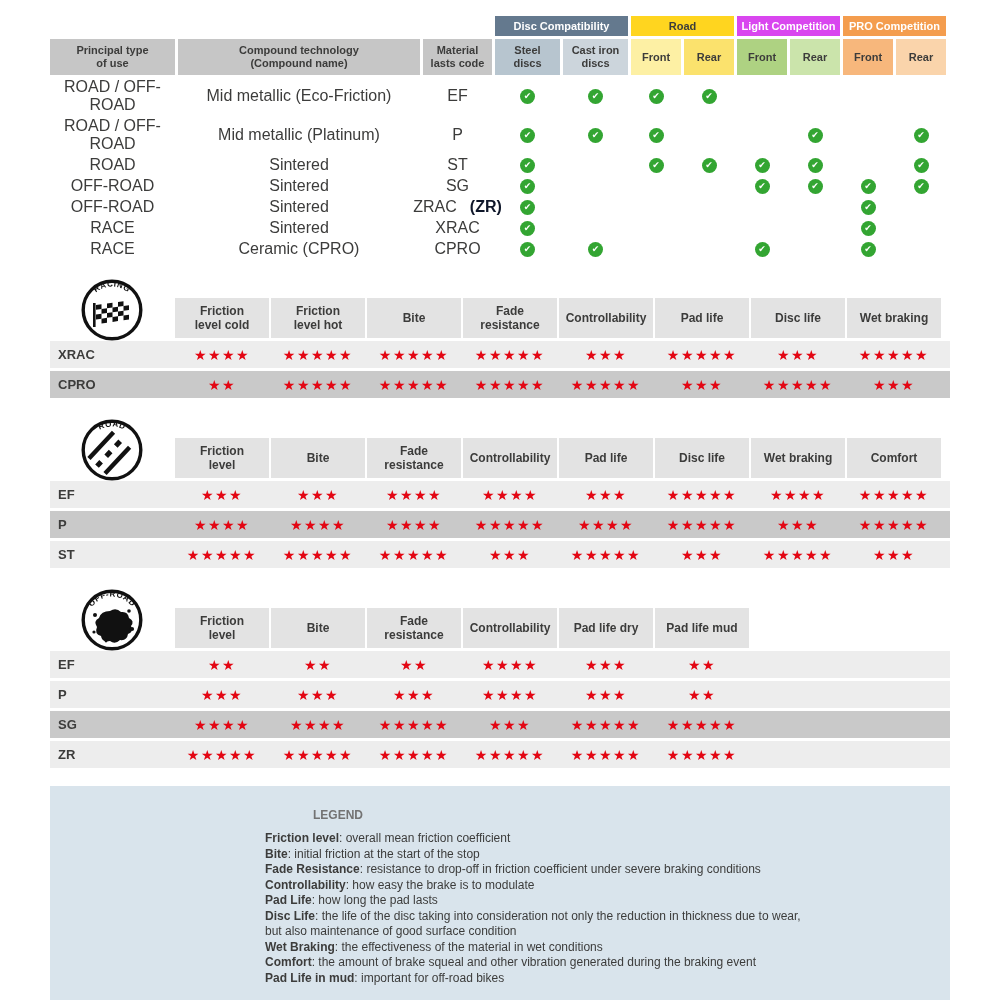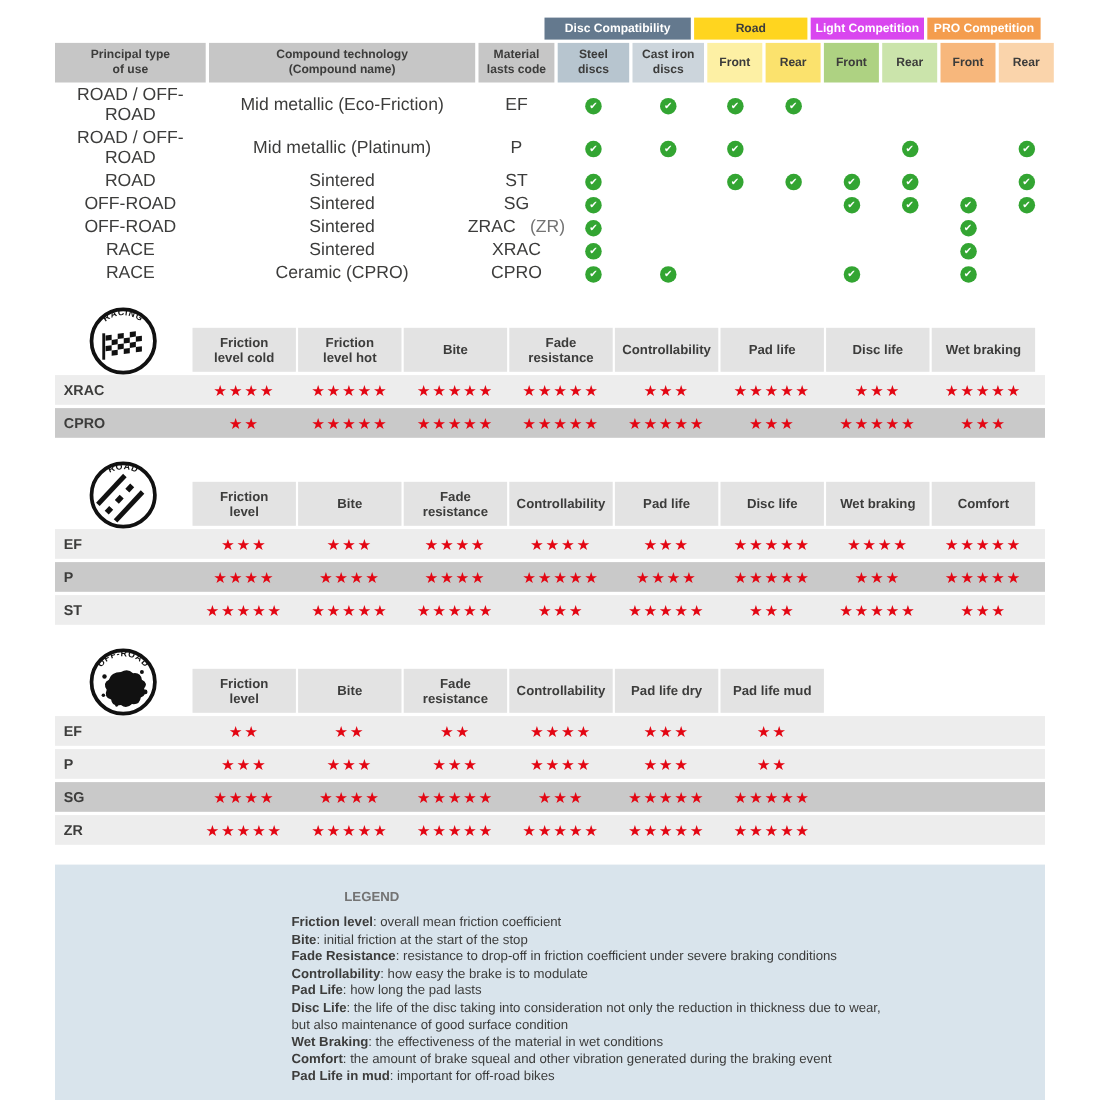--- a/index.html
+++ b/index.html
@@ -3,28 +3,28 @@
 <meta charset="utf-8">
 <style>
   * { margin:0; padding:0; box-sizing:border-box; }
   html,body { background:#ffffff; }
   body { width:1000px; height:1000px; font-family:"Liberation Sans","DejaVu Sans",sans-serif; color:#3c3c3b; }
   .page { width:1000px; height:1000px; padding:16px 50px 0; overflow:hidden; position:relative; }
 
   
   .crow { display:flex; gap:3px; margin-bottom:3px; }
   .ccell { display:flex; align-items:center; justify-content:center; text-align:center; }
-  .w-use{width:137px;flex:none;} .w-tech{width:242px;flex:none;} .w-code{width:69px;flex:none;}
+  .w-use{width:125px;flex:none;} .w-tech{width:242px;flex:none;} .w-code{width:69px;flex:none;}
   .w-disc{width:65px;flex:none;} .w-fr{width:50px;flex:none;}
   .w-spacer{width:442px;flex:none;background:transparent;}
   .w-g-disc{width:133px;flex:none;text-align:right;} .w-g-fr{width:103px;flex:none;}
   .ghead { height:20px; font-size:11px; font-weight:bold; }
   .head-row .ccell { height:36px; font-size:11px; font-weight:bold; white-space:pre-line; line-height:1.15; }
   .chead { background:#c6c6c6; }
-  .note { color:#737373; font-weight:normal; margin-left:13px; }
+  .note { color:#0f172a; font-weight:bold; margin-left:13px; }
   .check { width:15px; height:15px; border-radius:50%; background:#33a532; color:#fff;
            font-size:9px; font-weight:bold; display:flex; align-items:center; justify-content:center; flex:none; }
 
   
   .section { position:relative; margin-top:40px; }
   .icon-wrap { position:absolute; left:30px; top:-20px; width:64px; height:64px; }
   .icon-wrap svg { display:block; }
   .rtable { display:flex; flex-direction:column; gap:3px; }
   .rrow { display:flex; gap:2px; }
   .rcell { width:94px; flex:none; display:flex; align-items:center; justify-content:center; }

